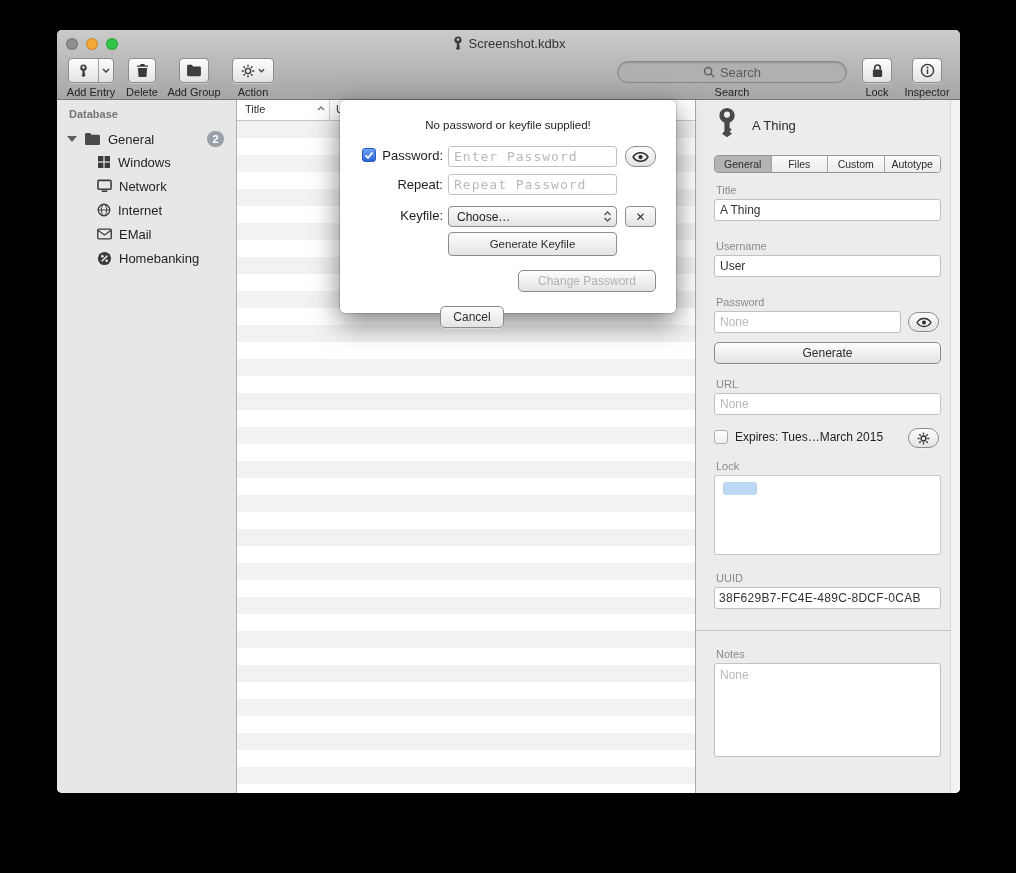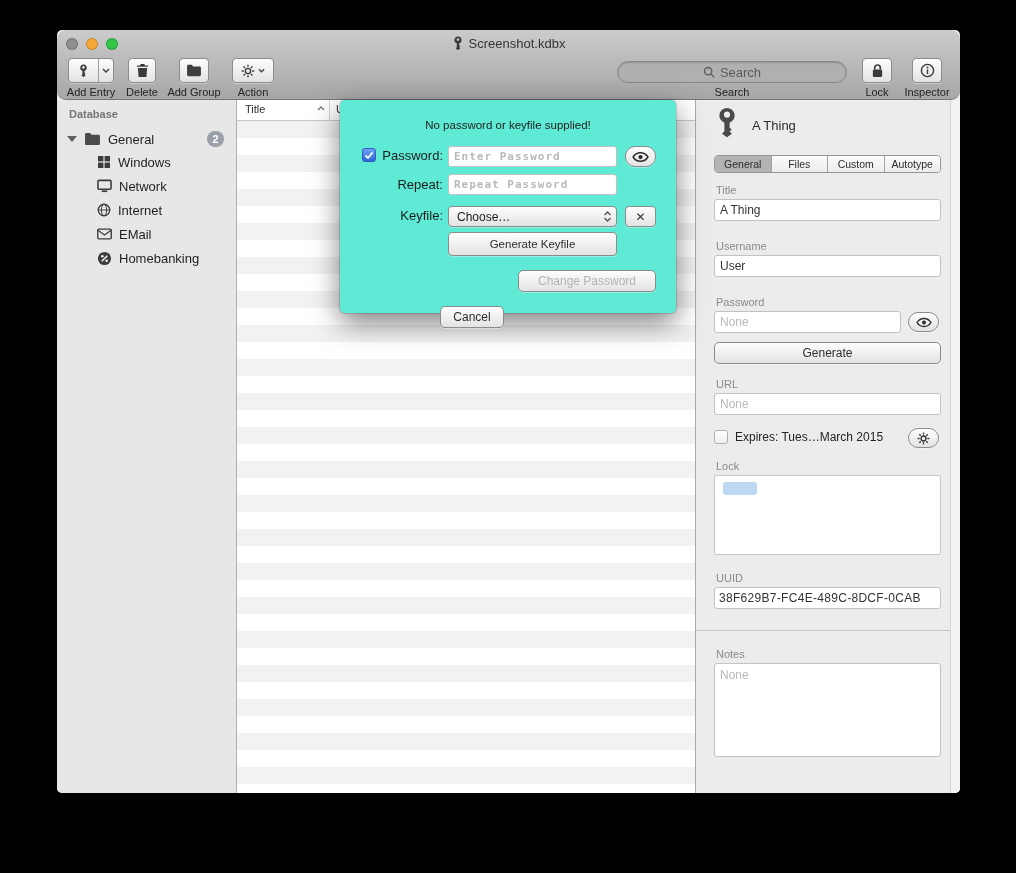--- a/index.html
+++ b/index.html
@@ -3,21 +3,21 @@
 <meta charset="utf-8">
 <style>
   * { margin:0; padding:0; box-sizing:border-box; }
   html,body { width:1016px; height:873px; background:#000; font-family:"Liberation Sans",sans-serif; overflow:hidden; }
   .abs { position:absolute; }
 
   .desktop { position:absolute; inset:0; background:#000; }
   .window { position:absolute; left:57px; top:30px; width:903px; height:763px; border-radius:5px; overflow:hidden; background:#ececec; box-shadow:0 18px 40px rgba(0,0,0,.7); }
 
   
-  .chrome { position:absolute; left:0; top:0; right:0; height:70px; background:linear-gradient(#cbcbcb,#a6a6a6); border-bottom:1px solid #767676;border-radius:9px; }
+  .chrome { position:absolute; left:0; top:0; right:0; height:70px; background:linear-gradient(#cbcbcb,#a6a6a6); border-bottom:1px solid #767676; }
   .win-title { position:absolute; left:0; right:0; top:0; height:26px; display:flex; align-items:center; justify-content:center; gap:5px; font-size:13px; font-weight:500; color:#353535; }
   .traffic { position:absolute; left:9px; top:8px; display:flex; gap:8px; }
   .light { width:12px; height:12px; border-radius:50%; box-shadow:inset 0 0 0 1px rgba(0,0,0,.18); }
   .light.close { background:#8f8f8f; }
   .light.min { background:#f6a836; }
   .light.zoom { background:#32c749; }
 
   .tool { position:absolute; top:28px; display:flex; flex-direction:column; align-items:center; gap:3px; }
   .tool-label { font-size:11px; color:#232323; white-space:nowrap; }
   .bezel { background:linear-gradient(#fdfdfd,#e3e3e3); border:1px solid #8c8c8c; border-radius:4px; display:flex; align-items:center; justify-content:center; box-shadow:0 1px 0 rgba(255,255,255,.35); color:#333; }
@@ -36,27 +36,27 @@
 
   
   .table { position:absolute; left:180px; top:70px; bottom:0; width:458px; background:#fff; }
   .t-header { position:absolute; left:0; right:0; top:0; height:21px; background:#fff; border-bottom:1px solid #c7c7c7; }
   .t-h-label { position:absolute; top:3px; font-size:11px; color:#2e2e2e; }
   .t-h-sep { position:absolute; top:0; bottom:0; width:1px; background:#d4d4d4; }
   .t-rows { position:absolute; left:0; right:0; top:21px; bottom:0;
     background:repeating-linear-gradient(to bottom,#f2f2f2 0px,#f2f2f2 17px,#ffffff 17px,#ffffff 34px); }
 
   
-  .dialog { position:absolute; left:283px; top:70px; width:336px; height:213px; background:#5eead4; border-radius:5px; z-index:40;
+  .dialog { position:absolute; left:283px; top:70px; width:336px; height:213px; background:#ffffff; border-radius:5px; z-index:40;
     box-shadow:0 10px 28px rgba(0,0,0,.5), 0 0 0 1px rgba(0,0,0,.14); }
   .dlg-msg { position:absolute; left:0; right:0; top:19px; text-align:center; font-size:11.5px; color:#222; }
   .dlg-label { position:absolute; left:40px; width:63px; text-align:right; font-size:13px; color:#1d1d1d; }
   .tf { background:#fff; border:1px solid #c2c2c2; border-radius:3px; font-size:12px; color:#333; padding:0 5px; font-family:"Liberation Sans",sans-serif; outline:none; }
   .tf::placeholder { color:#b9b9b9; }
-  .tf.mono { font-family:"DejaVu Sans Mono",monospace; font-size:11px; letter-spacing:1px;font-weight:bold; }
+  .tf.mono { font-family:"DejaVu Sans Mono",monospace; font-size:13px; letter-spacing:1px; }
   .checkbox { width:14px; height:14px; border-radius:3px; border:1px solid #aeaeae; background:linear-gradient(#fff,#efefef); display:flex; align-items:center; justify-content:center; }
   .checkbox.checked { background:linear-gradient(#6ea3f5,#2d66d8); border-color:#2a5cc2; }
   .capsule { border-radius:10px; }
   .btn-text { font-size:12px; color:#2d2d2d; }
   .disabled-text { color:#b2b2b2 !important; }
 
   
   .inspector { position:absolute; left:638px; top:70px; bottom:0; width:265px; background:#ececec; border-left:1px solid #a9a9a9; }
   .ins-label { position:absolute; left:20px; font-size:11px; color:#8a8a8a; }
   .segmented { position:absolute; left:18px; top:55px; width:227px; height:18px; border:1px solid #969696; border-radius:4px; overflow:hidden; display:flex; }

